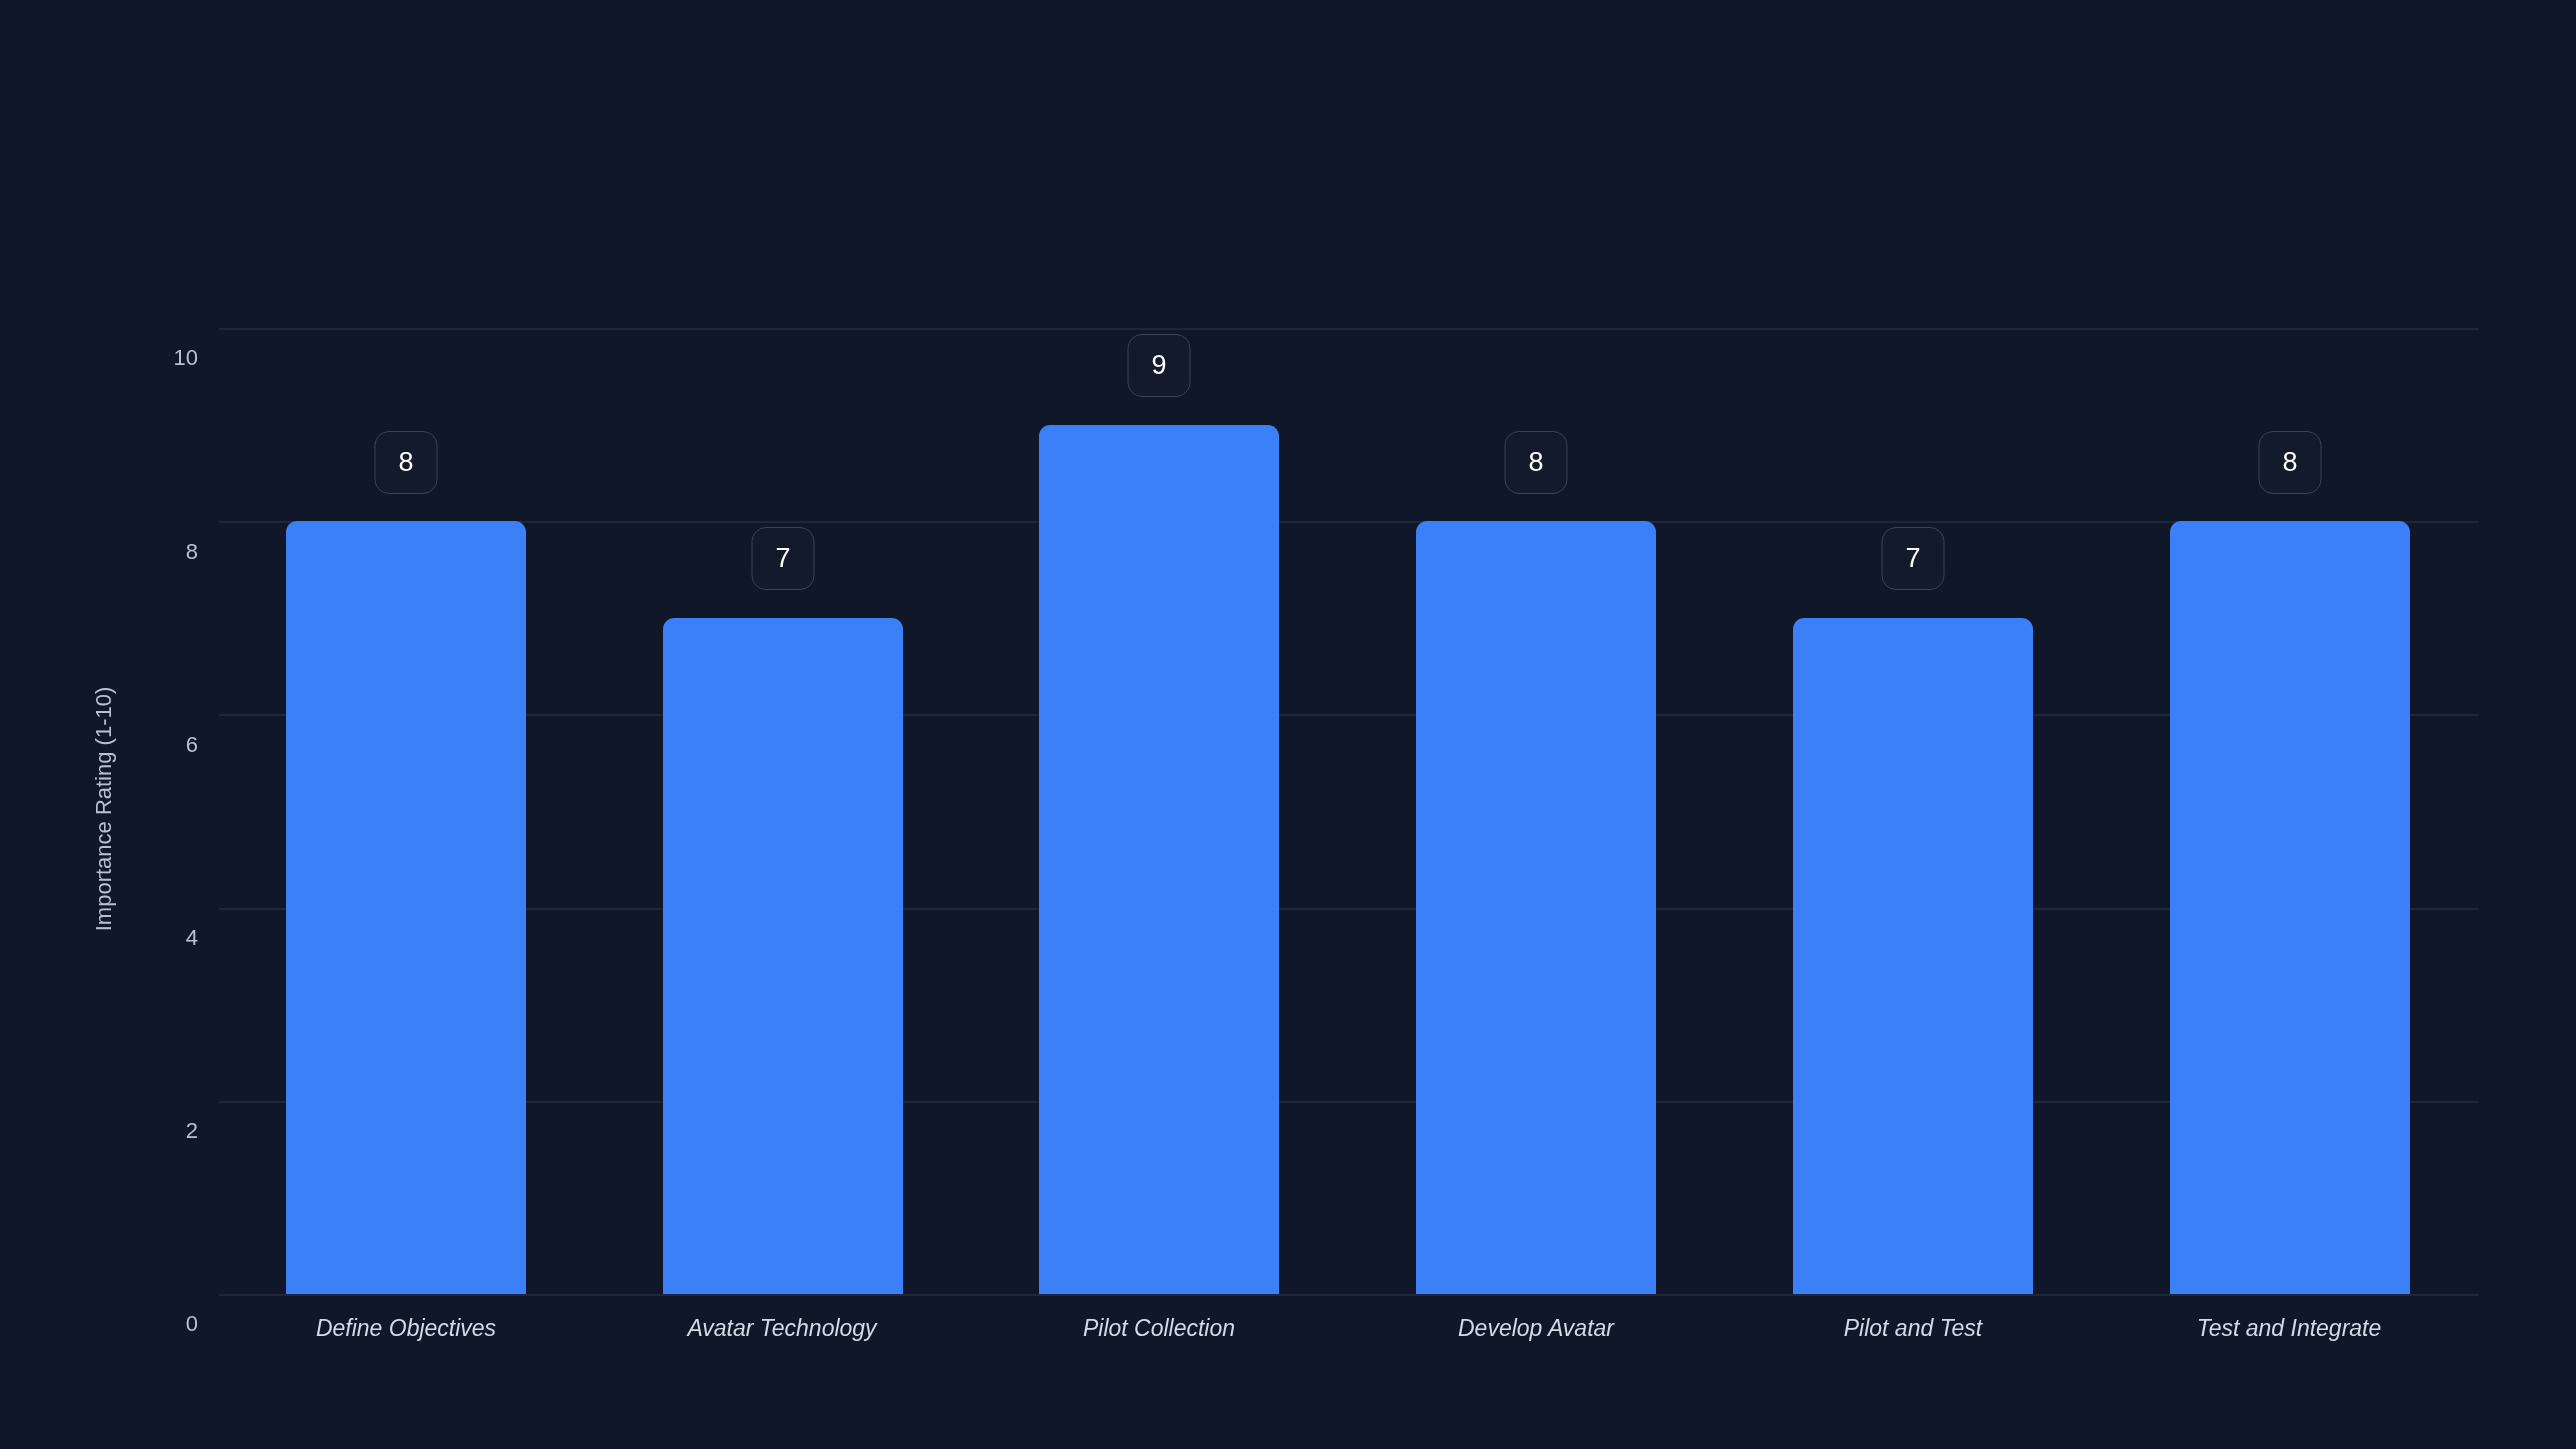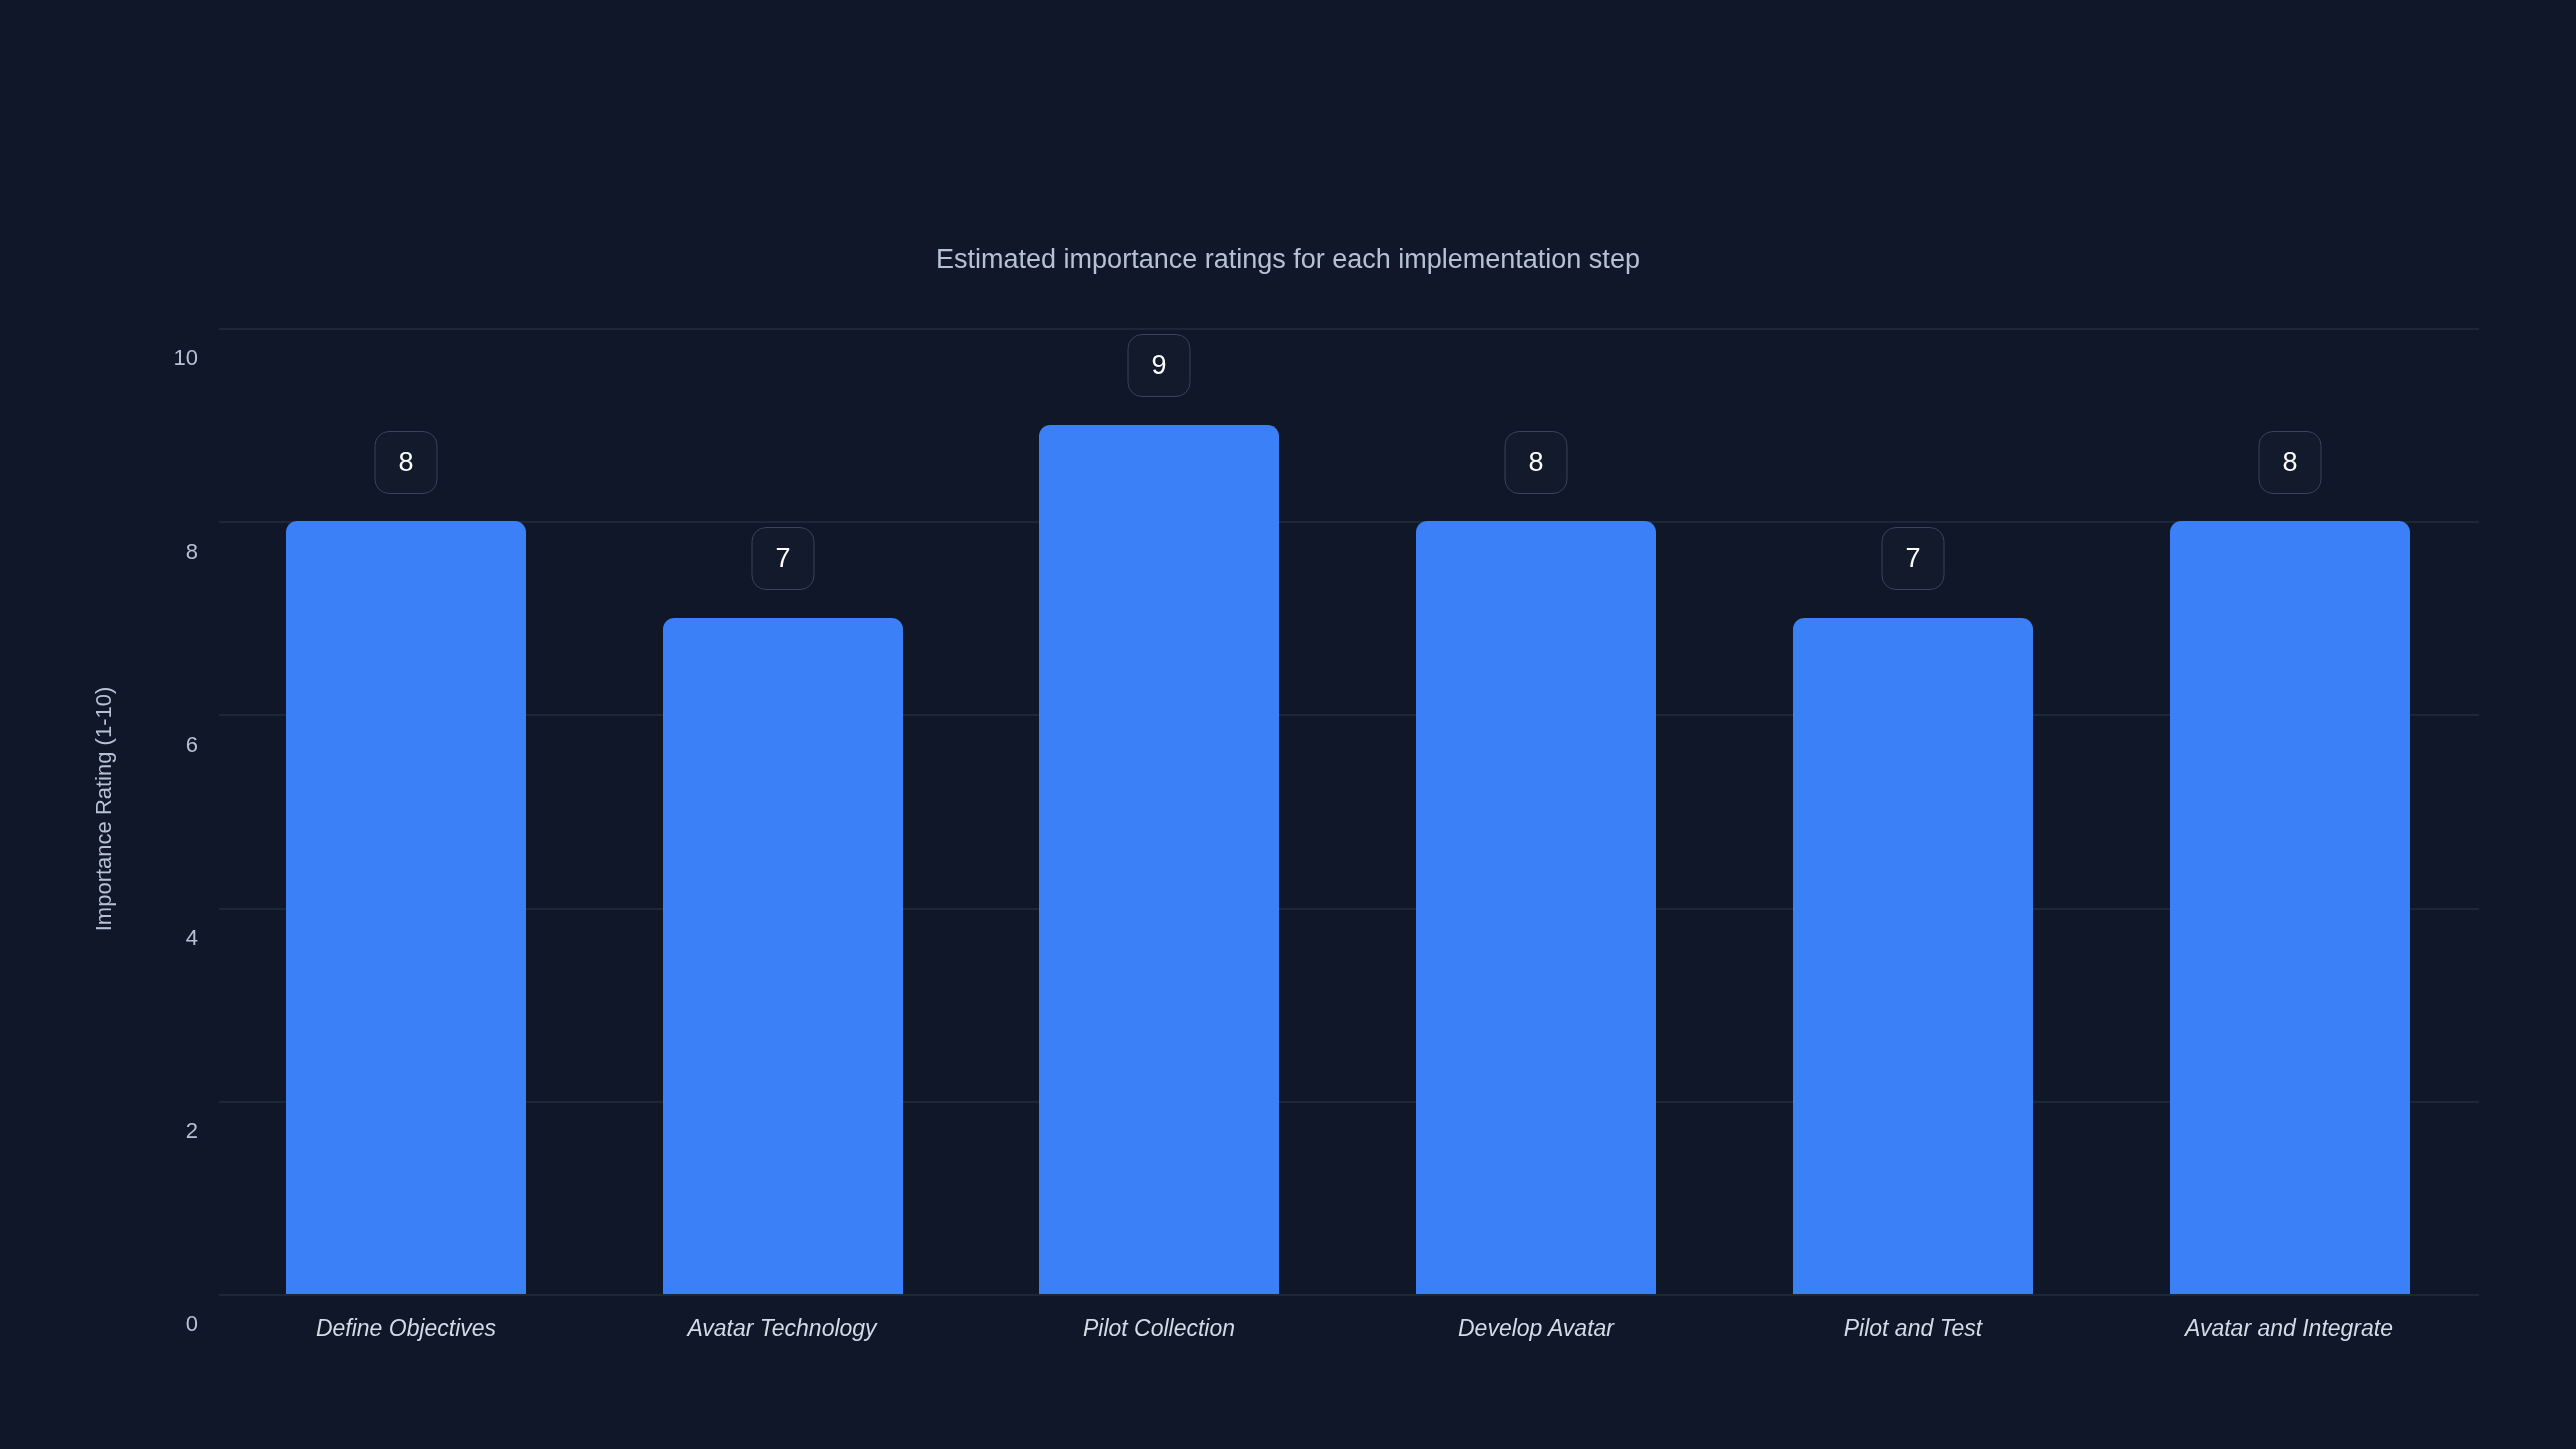--- a/index.html
+++ b/index.html
@@ -148,21 +148,20 @@
     white-space: nowrap;
     font-style: italic;
   }
 </style>
 </head>
 <body>
 
 <div id="chart-root">
 
 
-  <div id="chart-subtitle">Estimated importance ratings for each implementation step</div>
 
   <div id="y-axis-title">Importance Rating (1-10)</div>
 
   <div id="ytick-wrap">
       <div class="ytick-label" style="top: 1294px;">0</div>
       <div class="ytick-label" style="top: 1101px;">2</div>
       <div class="ytick-label" style="top: 908px;">4</div>
       <div class="ytick-label" style="top: 715px;">6</div>
       <div class="ytick-label" style="top: 522px;">8</div>
       <div class="ytick-label" style="top: 328px;">10</div>
@@ -204,17 +203,17 @@
         </div>
       </div>
   </div>
 
   <div id="xtick-wrap">
       <div class="xtick-label" style="left: 406px;">Define Objectives</div>
       <div class="xtick-label" style="left: 782px;">Avatar Technology</div>
       <div class="xtick-label" style="left: 1159px;">Pilot Collection</div>
       <div class="xtick-label" style="left: 1536px;">Develop Avatar</div>
       <div class="xtick-label" style="left: 1913px;">Pilot and Test</div>
-      <div class="xtick-label" style="left: 2289px;">Avatar and Integrate</div>
+      <div class="xtick-label" style="left: 2289px;">Test and Integrate</div>
     </div>
 
 </div>
 
 
 </body></html>

